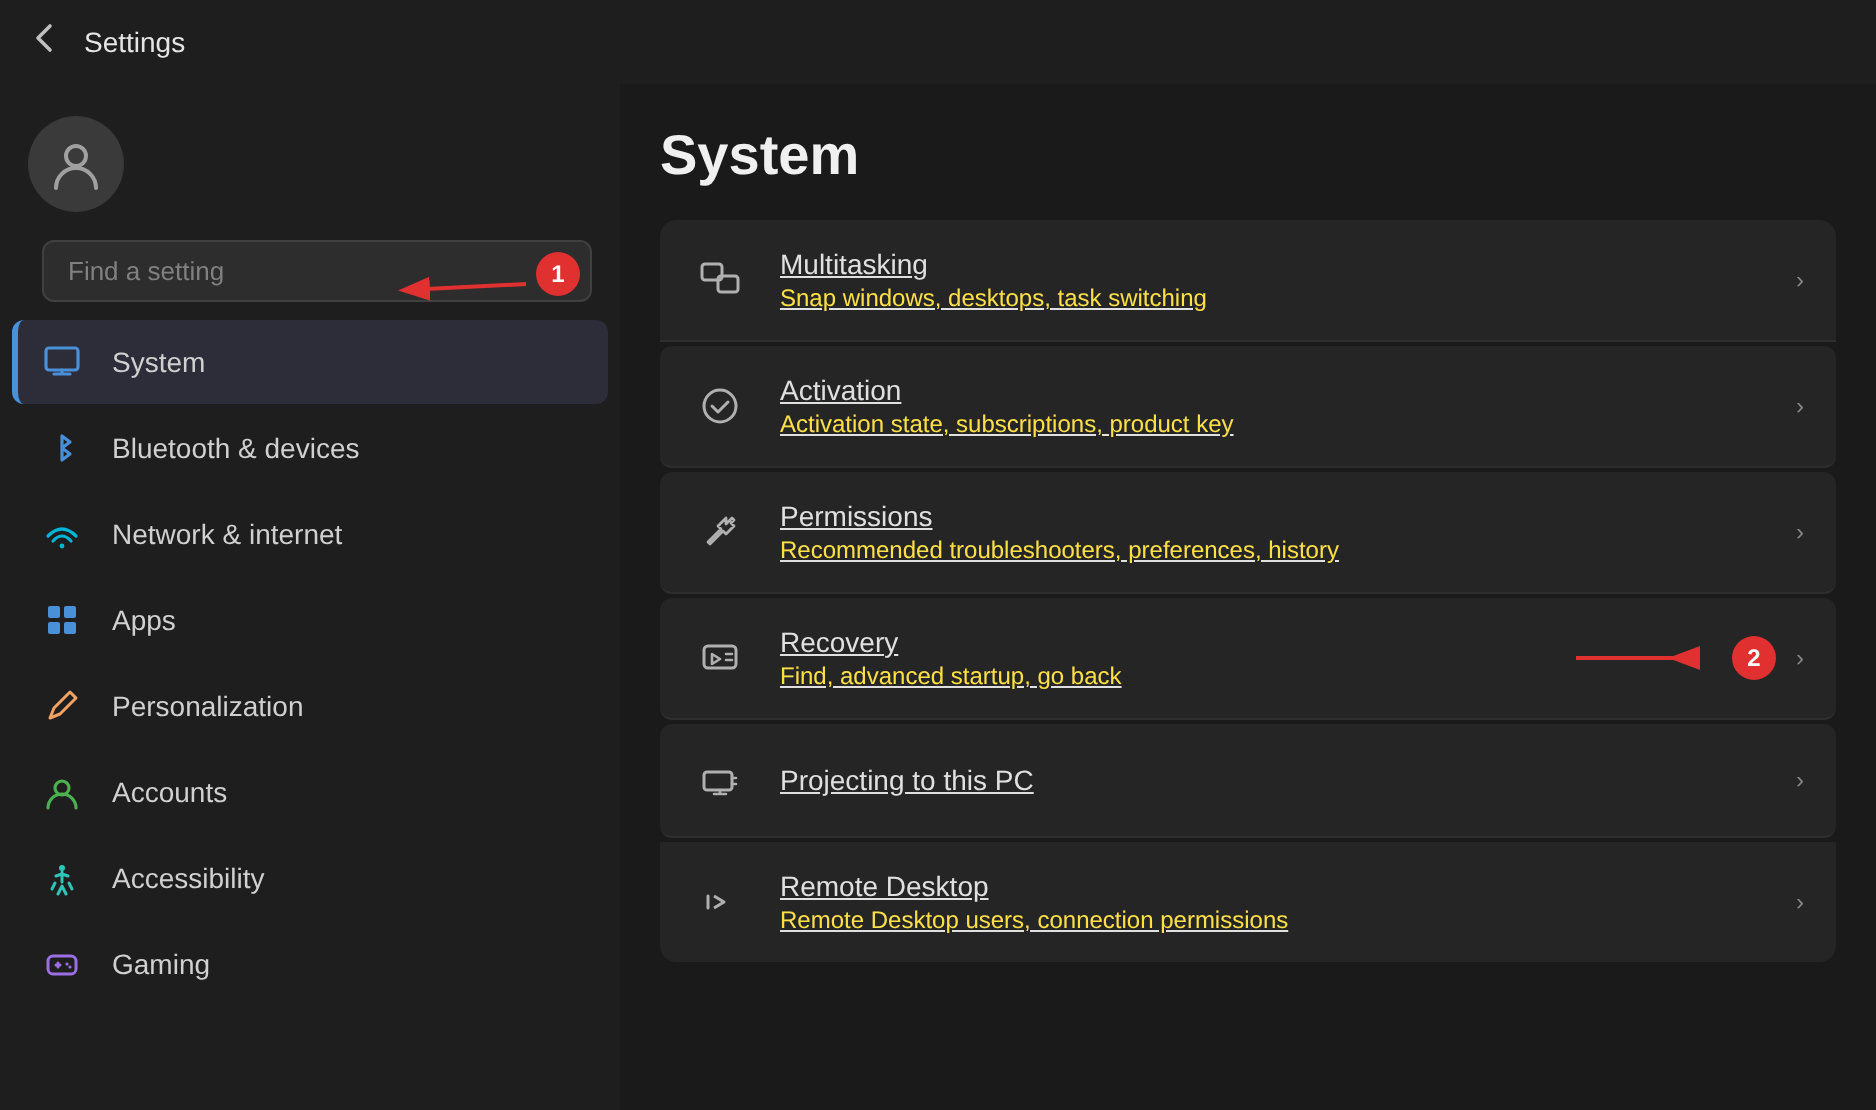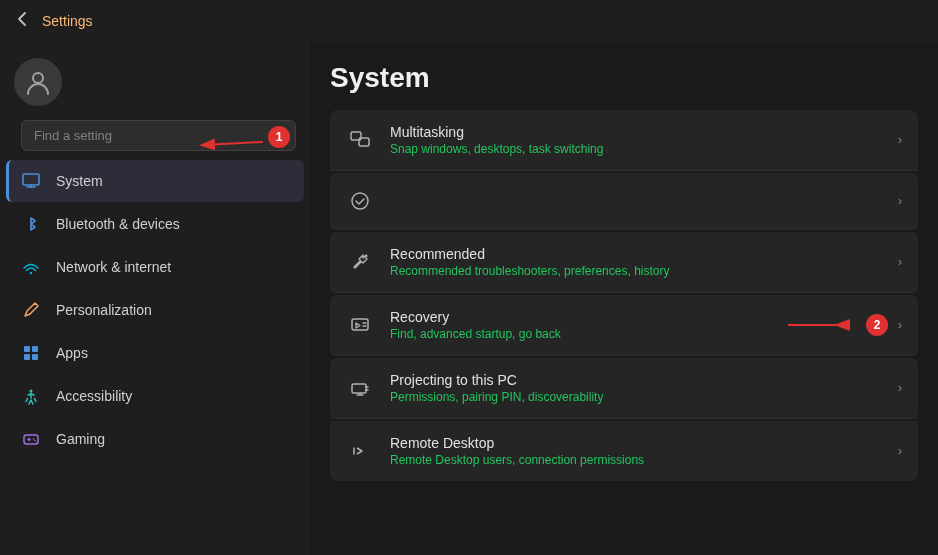--- a/index.html
+++ b/index.html
@@ -24,21 +24,21 @@
       flex-shrink: 0;
     }
     .titlebar-back {
       color: #c0c0c0;
       font-size: 16px;
       margin-right: 12px;
       cursor: pointer;
     }
     .titlebar-title {
       font-size: 14px;
-      color: #fdba74;
+      color: #e5e5e5;
       font-weight: 400;
     }
 
     
     .main-layout {
       display: flex;
       flex: 1;
       overflow: hidden;
     }
 
@@ -173,29 +173,30 @@
       height: 28px;
       display: flex;
       align-items: center;
       justify-content: center;
       flex-shrink: 0;
       color: #c0c0c0;
       font-size: 18px;
     }
     .setting-text {
       flex: 1;
+      text-decoration: underline;
     }
     .setting-title {
       font-size: 14px;
       color: #e0e0e0;
       font-weight: 400;
     }
     .setting-subtitle {
       font-size: 12px;
-      color: #22c55e;
+      color: #fde047;
       margin-top: 2px;
     }
     .setting-chevron {
       color: #888;
       font-size: 12px;
     }
 
     
     .annotation {
       position: absolute;
@@ -286,40 +287,49 @@
           <svg width="18" height="18" viewBox="0 0 18 18" fill="none">
             <path d="M2 10 Q9 3 16 10" stroke="#00b4d8" stroke-width="1.6" stroke-linecap="round" fill="none"></path>
             <path d="M4.5 12.5 Q9 7.5 13.5 12.5" stroke="#00b4d8" stroke-width="1.6" stroke-linecap="round" fill="none"></path>
             <circle cx="9" cy="15" r="1.2" fill="#00b4d8"></circle>
           </svg>
         </span>
         <span>Network &amp; internet</span>
       </div>
 
       <div class="nav-item">
-        <span class="nav-icon orange">
-          <svg width="18" height="18" viewBox="0 0 18 18" fill="none">
-            <path d="M3 15l2-5 8-8 3 3-8 8-5 2z" stroke="#f4a261" stroke-width="1.5" stroke-linejoin="round"></path>
-          </svg>
-        </span>
-        <span>Personalization</span>
-      </div>
-
-      <div class="nav-item">
         <span class="nav-icon blue">
           <svg width="18" height="18" viewBox="0 0 18 18" fill="none">
             <rect x="2" y="2" width="6" height="6" rx="1" fill="#4a90d9"></rect>
             <rect x="10" y="2" width="6" height="6" rx="1" fill="#4a90d9"></rect>
             <rect x="2" y="10" width="6" height="6" rx="1" fill="#4a90d9"></rect>
             <rect x="10" y="10" width="6" height="6" rx="1" fill="#4a90d9"></rect>
           </svg>
         </span>
         <span>Apps</span>
       </div>
 
+      <div class="nav-item">
+        <span class="nav-icon orange">
+          <svg width="18" height="18" viewBox="0 0 18 18" fill="none">
+            <path d="M3 15l2-5 8-8 3 3-8 8-5 2z" stroke="#f4a261" stroke-width="1.5" stroke-linejoin="round"></path>
+          </svg>
+        </span>
+        <span>Personalization</span>
+      </div>
+
+      <div class="nav-item">
+        <span class="nav-icon green">
+          <svg width="18" height="18" viewBox="0 0 18 18" fill="none">
+            <circle cx="9" cy="7" r="3.5" stroke="#4caf50" stroke-width="1.6"></circle>
+            <path d="M2 17c0-3.866 3.134-7 7-7s7 3.134 7 7" stroke="#4caf50" stroke-width="1.6" stroke-linecap="round"></path>
+          </svg>
+        </span>
+        <span>Accounts</span>
+      </div>
 
 
       <div class="nav-item">
         <span class="nav-icon teal">
           <svg width="18" height="18" viewBox="0 0 18 18" fill="none">
             <circle cx="9" cy="4" r="1.5" fill="#2ec4b6"></circle>
             <path d="M9 6v5M6 8l3-1 3 1M7 17l2-4 2 4" stroke="#2ec4b6" stroke-width="1.5" stroke-linecap="round" stroke-linejoin="round"></path>
             <path d="M5.5 11.5l-1.5 3M12.5 11.5l1.5 3" stroke="#2ec4b6" stroke-width="1.5" stroke-linecap="round"></path>
           </svg>
         </span>
@@ -360,32 +370,34 @@
       </div>
 
       <div class="setting-item">
         <span class="setting-icon">
           <svg width="22" height="22" viewBox="0 0 22 22" fill="none">
             <circle cx="11" cy="11" r="8" stroke="#b0b0b0" stroke-width="1.5"></circle>
             <path d="M7 11l3 3 5-5" stroke="#b0b0b0" stroke-width="1.5" stroke-linecap="round" stroke-linejoin="round"></path>
           </svg>
         </span>
         <div class="setting-text">
+          <div class="setting-title">Activation</div>
+          <div class="setting-subtitle">Activation state, subscriptions, product key</div>
         </div>
         <span class="setting-chevron">›</span>
       </div>
 
       <div class="setting-item" style="position:relative;">
         <span class="setting-icon">
           <svg width="22" height="22" viewBox="0 0 22 22" fill="none">
             <path d="M14 4l-4 4 1.5 1.5-5 5L5 16l1 1 1.5-1.5 5-5L14 12l4-4-1.5-1.5L18 5l-1-1-3 3z" stroke="#b0b0b0" stroke-width="1.4" stroke-linejoin="round"></path>
           </svg>
         </span>
         <div class="setting-text">
-          <div class="setting-title">Recommended</div>
+          <div class="setting-title">Permissions</div>
           <div class="setting-subtitle">Recommended troubleshooters, preferences, history</div>
         </div>
         <span class="setting-chevron">›</span>
       </div>
 
       <div class="setting-item" style="position:relative;align-items:center;">
         <span class="setting-icon">
           <svg width="22" height="22" viewBox="0 0 22 22" fill="none">
             <rect x="3" y="5" width="16" height="11" rx="2" stroke="#b0b0b0" stroke-width="1.5"></rect>
             <path d="M7 14v-5l4 2.5L7 14z" stroke="#b0b0b0" stroke-width="1.3" stroke-linejoin="round"></path>
@@ -414,21 +426,20 @@
 
       <div class="setting-item">
         <span class="setting-icon">
           <svg width="22" height="22" viewBox="0 0 22 22" fill="none">
             <rect x="3" y="7" width="14" height="9" rx="1.5" stroke="#b0b0b0" stroke-width="1.5"></rect>
             <path d="M17 10h2M17 13h2M11 16v2M8 18h6" stroke="#b0b0b0" stroke-width="1.3" stroke-linecap="round"></path>
           </svg>
         </span>
         <div class="setting-text">
           <div class="setting-title">Projecting to this PC</div>
-          <div class="setting-subtitle">Permissions, pairing PIN, discoverability</div>
         </div>
         <span class="setting-chevron">›</span>
       </div>
 
       <div class="setting-item">
         <span class="setting-icon">
           <svg width="22" height="22" viewBox="0 0 22 22" fill="none">
             <polyline points="8,8 13,11 8,14" stroke="#b0b0b0" stroke-width="1.5" fill="none" stroke-linejoin="round"></polyline>
             <polyline points="5,8 5,14" stroke="#b0b0b0" stroke-width="1.5" fill="none" stroke-linecap="round"></polyline>
           </svg>

